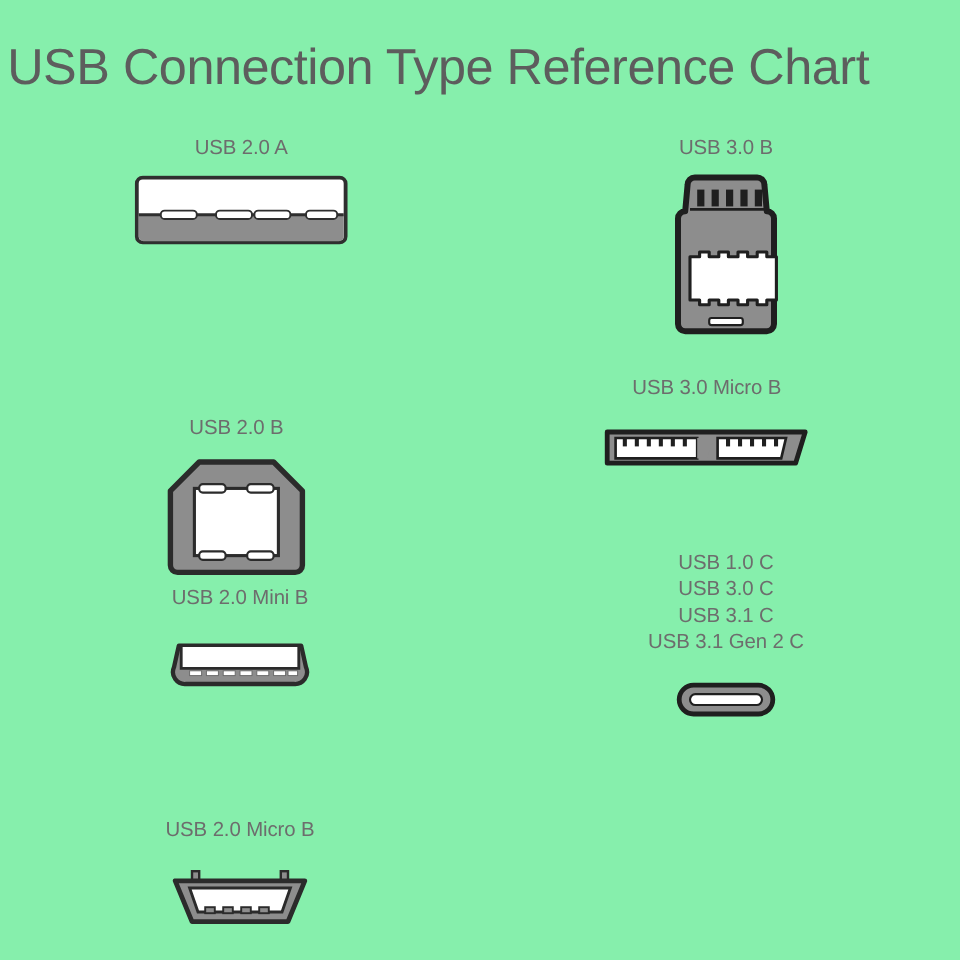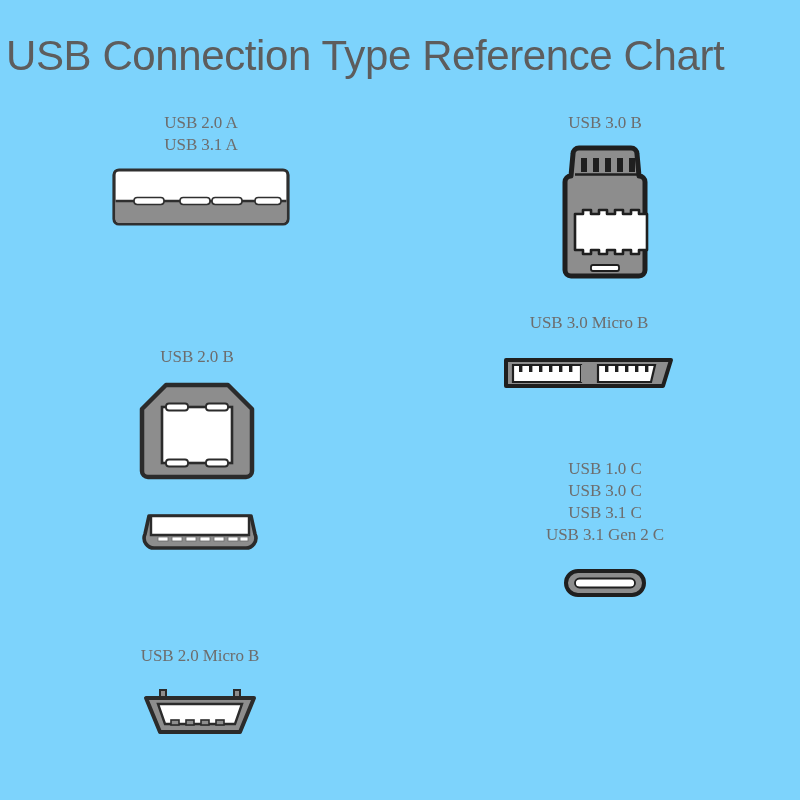--- a/index.html
+++ b/index.html
@@ -16,21 +16,21 @@
     font-family: "Liberation Sans", sans-serif;
     -webkit-font-smoothing: antialiased;
   }
 
   #chart-root {
     position: absolute;
     left: 0;
     top: 0;
     width: 800px;
     height: 800px;
-    background: #7dd3fc;
+    background: #86efac;
   }
 
   
   .chart-title {
     position: absolute;
     left: 6px;
     top: 33px;
     width: 790px;
     font-family: "Liberation Sans", sans-serif;
     font-size: 42px;
@@ -39,21 +39,21 @@
     letter-spacing: -0.4px;
     color: #5d5d5d;
     white-space: nowrap;
   }
 
   
   .usb-entry {
     position: absolute;
   }
   .usb-labels {
-    font-family: Liberation Serif, serif;
+    font-family: Liberation Sans, sans-serif;
     font-size: 17px;
     line-height: 22px;
     color: #6d6d6d;
     text-align: center;
     white-space: nowrap;
     letter-spacing: -0.1px;
   }
   .usb-label-line { display: block; }
 
   .usb-art {
@@ -62,41 +62,40 @@
   }
   .usb-art svg { display: block; }
 
   
   #entry-usb-a          { left: 96px;  top: 112px; width: 210px; }
   #entry-usb-30-b       { left: 510px; top: 112px; width: 190px; }
   #entry-usb-20-b       { left: 106px; top: 315px; width: 182px; margin-top: 31px; }
   #entry-usb-30-micro-b { left: 484px; top: 312px; width: 210px; }
   #entry-usb-mini-b     { left: 100px; top: 487px; width: 200px; }
   #entry-usb-c          { left: 500px; top: 458px; width: 210px; }
-  #entry-usb-20-micro-b { left: 100px; top: 645px; width: 200px; }
+  #entry-usb-20-micro-b { left: 100px; top: 681px; width: 200px; }
 
   #entry-usb-a .usb-art          { margin-top: 12px; }
   #entry-usb-30-b .usb-art       { margin-top: 10px; }
   #entry-usb-20-b .usb-art       { margin-top: 13px; }
   #entry-usb-30-micro-b .usb-art { margin-top: 20px; }
   #entry-usb-mini-b .usb-art     { margin-top: 23px; }
   #entry-usb-c .usb-art          { margin-top: 22px; }
   #entry-usb-20-micro-b .usb-art { margin-top: 21px; }
 </style>
 </head>
 <body>
 
 <div id="chart-root">
 
   <div class="chart-title">USB Connection Type Reference Chart</div>
 
   <div class="usb-entry" id="entry-usb-a">
     <div class="usb-labels">
       <span class="usb-label-line">USB 2.0 A</span>
-      <span class="usb-label-line">USB 3.1 A</span>
     </div>
     <div class="usb-art" style="width:178px;height:60px;">
       <svg width="178" height="60" viewBox="0 0 178 60">
 
         <rect x="2" y="2" width="174" height="54" rx="5" ry="5" fill="#ffffff" stroke="#2f2f2f" stroke-width="3.2"></rect>
 
         <path d="M3.6 33 H174.4 V51 a4 4 0 0 1 -4 4 H7.6 a4 4 0 0 1 -4 -4 Z" fill="#8d8d8d"></path>
 
         <line x1="3.6" y1="33" x2="174.4" y2="33" stroke="#2f2f2f" stroke-width="2.4"></line>
 
@@ -209,20 +208,21 @@
           <rect x="122" y="11" width="3.4" height="7"></rect>
           <rect x="132" y="11" width="3.4" height="7"></rect>
           <rect x="142" y="11" width="3.4" height="7"></rect>
         </g>
       </svg>
     </div>
   </div>
 
   <div class="usb-entry" id="entry-usb-mini-b">
     <div class="usb-labels">
+      <span class="usb-label-line">USB 2.0 Mini B</span>
     </div>
     <div class="usb-art" style="width:146px;height:46px;">
       <svg width="146" height="46" viewBox="0 0 146 46">
 
         <path d="M22 6
                  H124
                  L128 24
                  a10 10 0 0 1 -10 14
                  H28
                  a10 10 0 0 1 -10 -14

